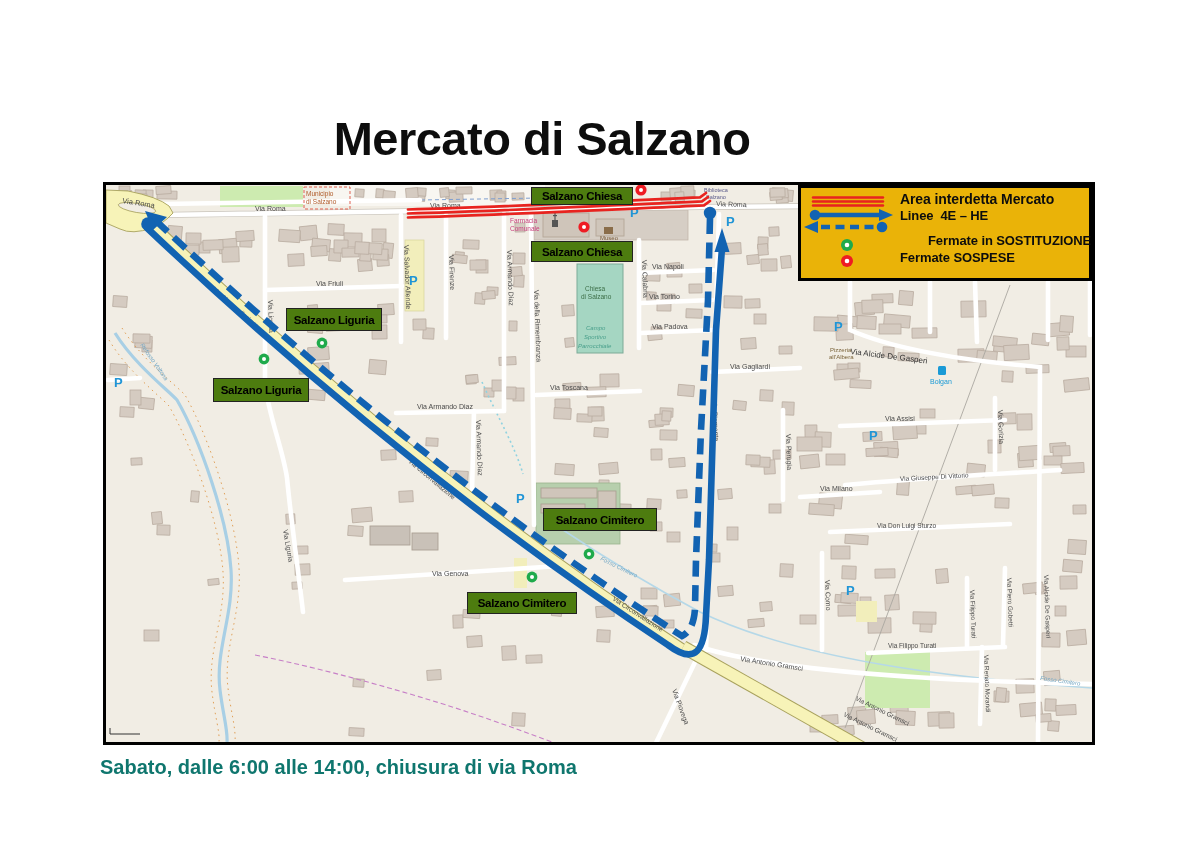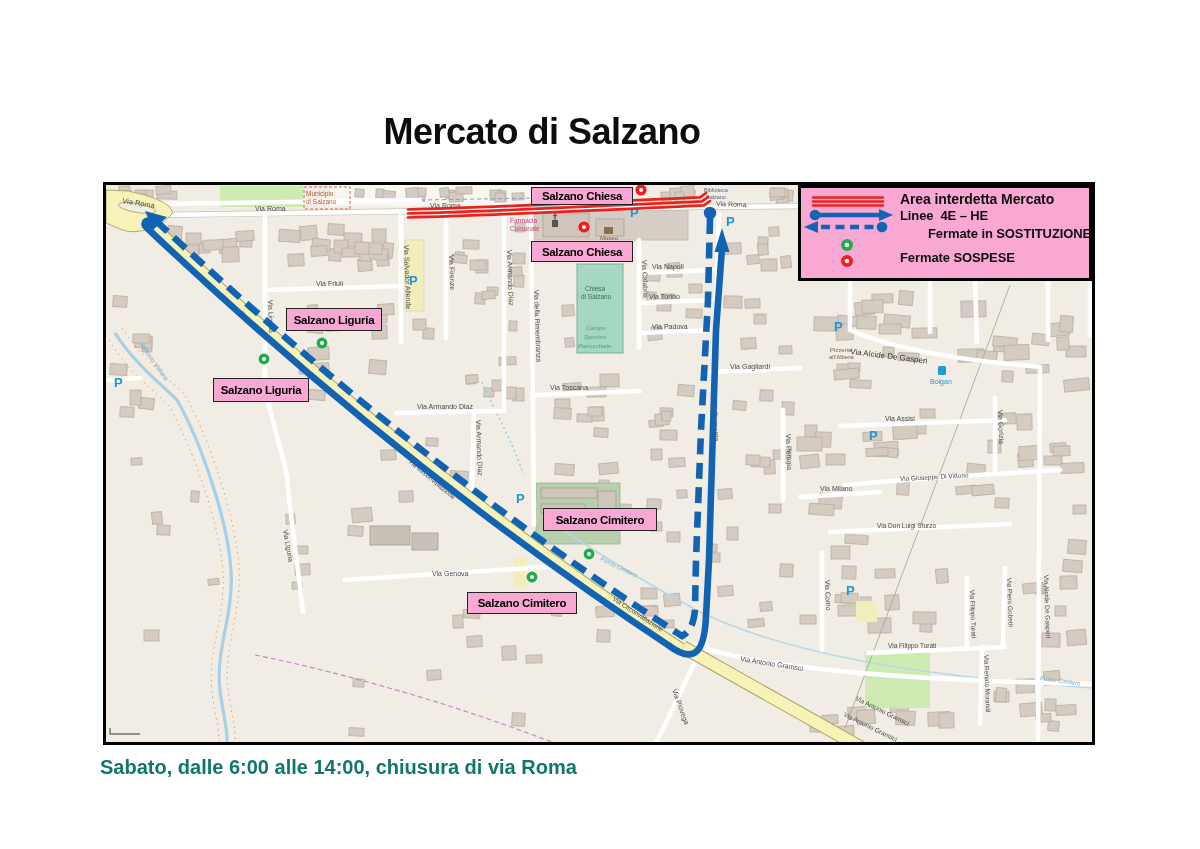--- a/index.html
+++ b/index.html
@@ -1,21 +1,21 @@
 <!DOCTYPE html>
 <html><head><meta charset="utf-8">
 <style>
 html,body{margin:0;padding:0;background:#fff;width:1200px;height:849px;overflow:hidden;}
 body{font-family:"Liberation Sans",sans-serif;position:relative;}
-#title{position:absolute;left:0;top:111px;width:1084px;text-align:center;font-size:36px;font-weight:bold;color:#0d0d0d;letter-spacing:-0.5px;}
+#title{position:absolute;left:0;top:111px;width:1084px;text-align:center;font-size:47px;font-weight:bold;color:#0d0d0d;letter-spacing:-0.5px;}
 #map{position:absolute;left:103px;top:182px;width:986px;height:557px;border:3px solid #000;background:#f1ede4;}
-#legend{position:absolute;left:798px;top:185px;width:294px;height:96px;background:#f9a8d4;border:3px solid #000;box-sizing:border-box;z-index:10;}
+#legend{position:absolute;left:798px;top:185px;width:294px;height:96px;background:#eab308;border:3px solid #000;box-sizing:border-box;z-index:10;}
 #bottom{position:absolute;left:100px;top:756px;font-size:20px;font-weight:bold;color:#0f766e;}
 .lt{position:absolute;font-weight:bold;color:#0d0d0d;font-size:13px;white-space:nowrap;letter-spacing:-0.1px;}
-.mlabel{position:absolute;background:#f9a8d4;border:1.8px solid #222;font-weight:bold;font-size:11.5px;color:#000;z-index:8;box-sizing:border-box;white-space:nowrap;display:flex;align-items:center;justify-content:center;letter-spacing:-0.3px;}
+.mlabel{position:absolute;background:#4d7c0f;border:1.8px solid #222;font-weight:bold;font-size:11.5px;color:#000;z-index:8;box-sizing:border-box;white-space:nowrap;display:flex;align-items:center;justify-content:center;letter-spacing:-0.3px;}
 </style></head>
 <body>
 
 <div id="title">Mercato di Salzano</div>
 
 <div id="map">
 <svg width="986" height="557" viewBox="106 185 986 557">
 
 <rect x="106" y="185" width="986" height="557" fill="#f1ede4"></rect>
 
@@ -601,17 +601,17 @@
 
 <circle cx="46" cy="57" r="6" fill="#1faa4b"></circle>
       <circle cx="46" cy="57" r="2.3" fill="#fff"></circle>
 
 <circle cx="46" cy="73" r="6" fill="#ee1c23"></circle>
       <circle cx="46" cy="73" r="2.3" fill="#fff"></circle>
 </svg>
 
 <div class="lt" style="left:99px;top:3px;font-size:14px;">Area interdetta Mercato</div>
 <div class="lt" style="left:99px;top:20px;">Linee&nbsp; 4E – HE</div>
-<div class="lt" style="left:99px;top:38px;padding-left:28px;">Fermate in SOSTITUZIONE</div>
+<div class="lt" style="left:99px;top:45px;padding-left:28px;">Fermate in SOSTITUZIONE</div>
 <div class="lt" style="left:99px;top:62px;text-align:right;">Fermate SOSPESE</div>
 </div>
 
 <div id="bottom">Sabato, dalle 6:00 alle 14:00, chiusura di via Roma</div>
 
 </body></html>

